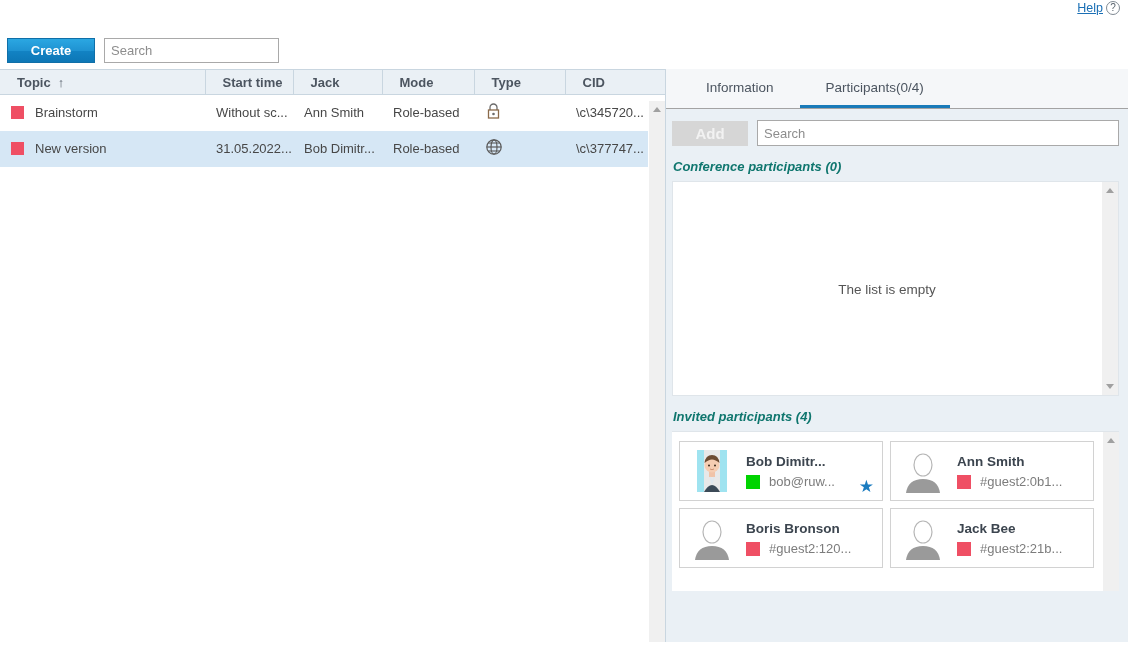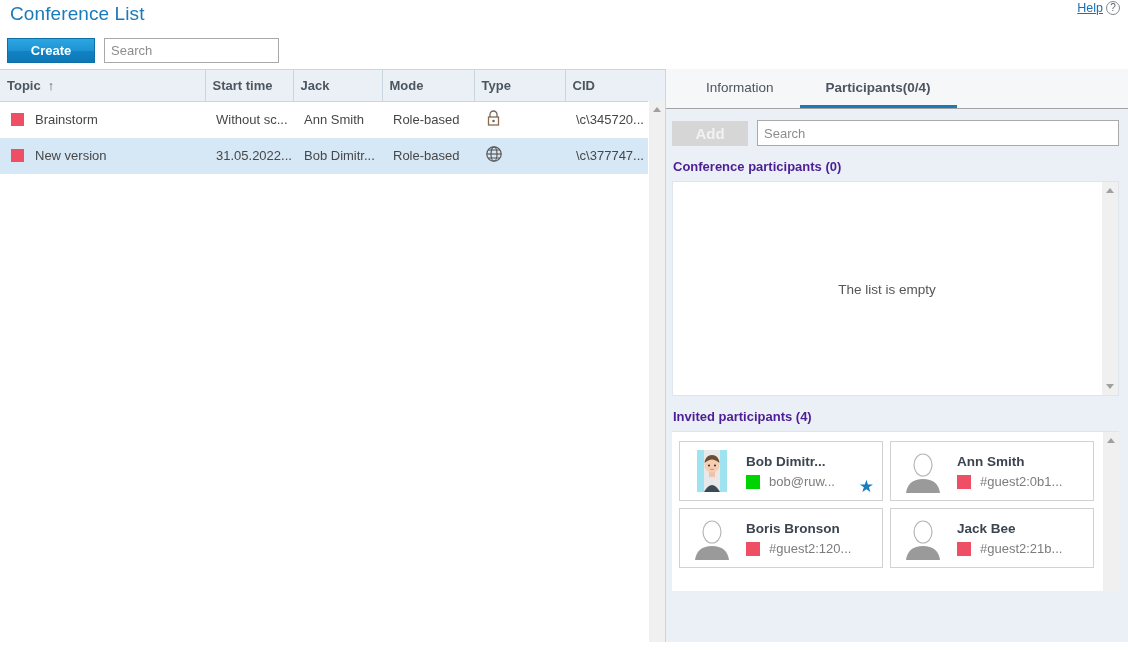--- a/index.html
+++ b/index.html
@@ -98,23 +98,23 @@
   .tbl {
     width: 665px;
     border-collapse: collapse;
     table-layout: fixed;
   }
   .tbl th {
     background: #eaf0f5;
     border-right: 1px solid #c9d6e0;
     border-bottom: 1px solid #c9d6e0;
     border-top: 1px solid #c9d6e0;
-    height: 32px;
+    height: 25px;
     text-align: left;
-    padding: 0 0 0 7px;
+    padding: 0 0 0 17px;
     font-size: 13px;
     font-weight: bold;
     color: #4c5560;
     white-space: nowrap;
   }
   .tbl th:last-child { border-right: none; }
   .sort-arrow { font-size: 13px; margin-left: 7px; color: #4c5560; }
   .tbl td {
     height: 36px;
     padding: 0 0 0 11px;
@@ -180,21 +180,21 @@
   }
   .tab {
     padding: 0 26px;
     line-height: 38px;
     font-size: 13.5px;
     color: #4c5560;
     cursor: pointer;
     border-bottom: 3px solid transparent;
   }
   .tab.active {
-    font-weight: bold;
+    font-weight: normal;
     border-bottom: 3px solid #1a7bb9;
   }
   .act-row {
     display: flex;
     align-items: center;
     gap: 9px;
     padding: 11px 9px 0 6px;
   }
   .btn-add {
     width: 76px; height: 25px;
@@ -213,22 +213,23 @@
     background: #ffffff;
     padding: 0 6px;
     font-size: 13px;
     font-family: "Liberation Sans", sans-serif;
   }
   .search-part::placeholder { color: #8d8d8d; }
 
   .sec-title {
     font-size: 13px;
     font-weight: bold;
-    color: #4c1d95;
+    color: #0f766e;
     padding: 13px 0 7px 7px;
+    font-style: italic;
   }
   .empty-box {
     position: relative;
     margin: 0 9px 0 6px;
     height: 215px;
     background: #ffffff;
     border: 1px solid #dfe5ea;
   }
   .empty-msg {
     position: absolute;
@@ -305,21 +306,20 @@
     position: absolute;
     right: 0; top: 0;
     width: 16px; height: 100%;
     background: #f0f0f0;
   }
 </style>
 </head>
 <body>
 
 <div class="page-header">
-  <div class="page-title">Conference List</div>
   <div class="help-wrap">
     <span class="help-link">Help</span>
     <span class="help-icon">?</span>
   </div>
 </div>
 
 <div class="toolbar">
   <div class="btn-create">Create</div>
   <input class="search-top" placeholder="Search" style="">
 </div>

